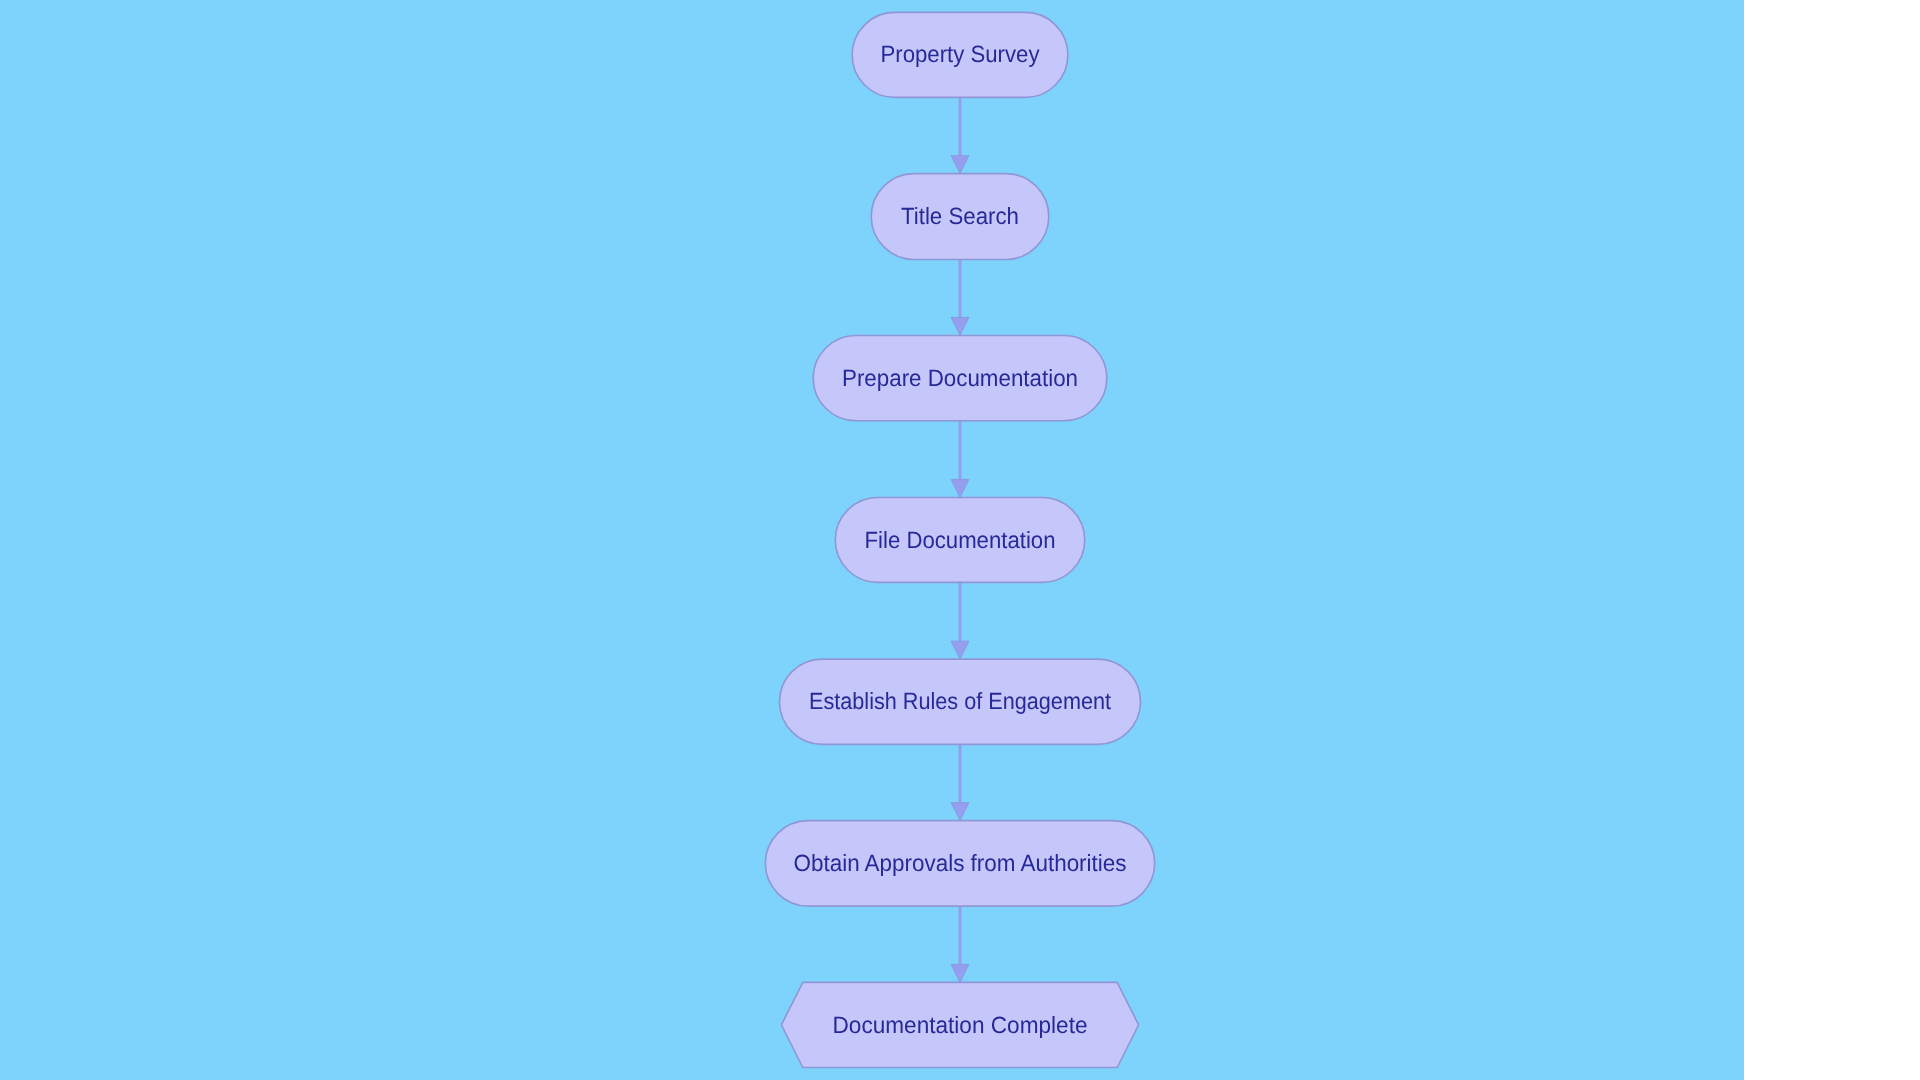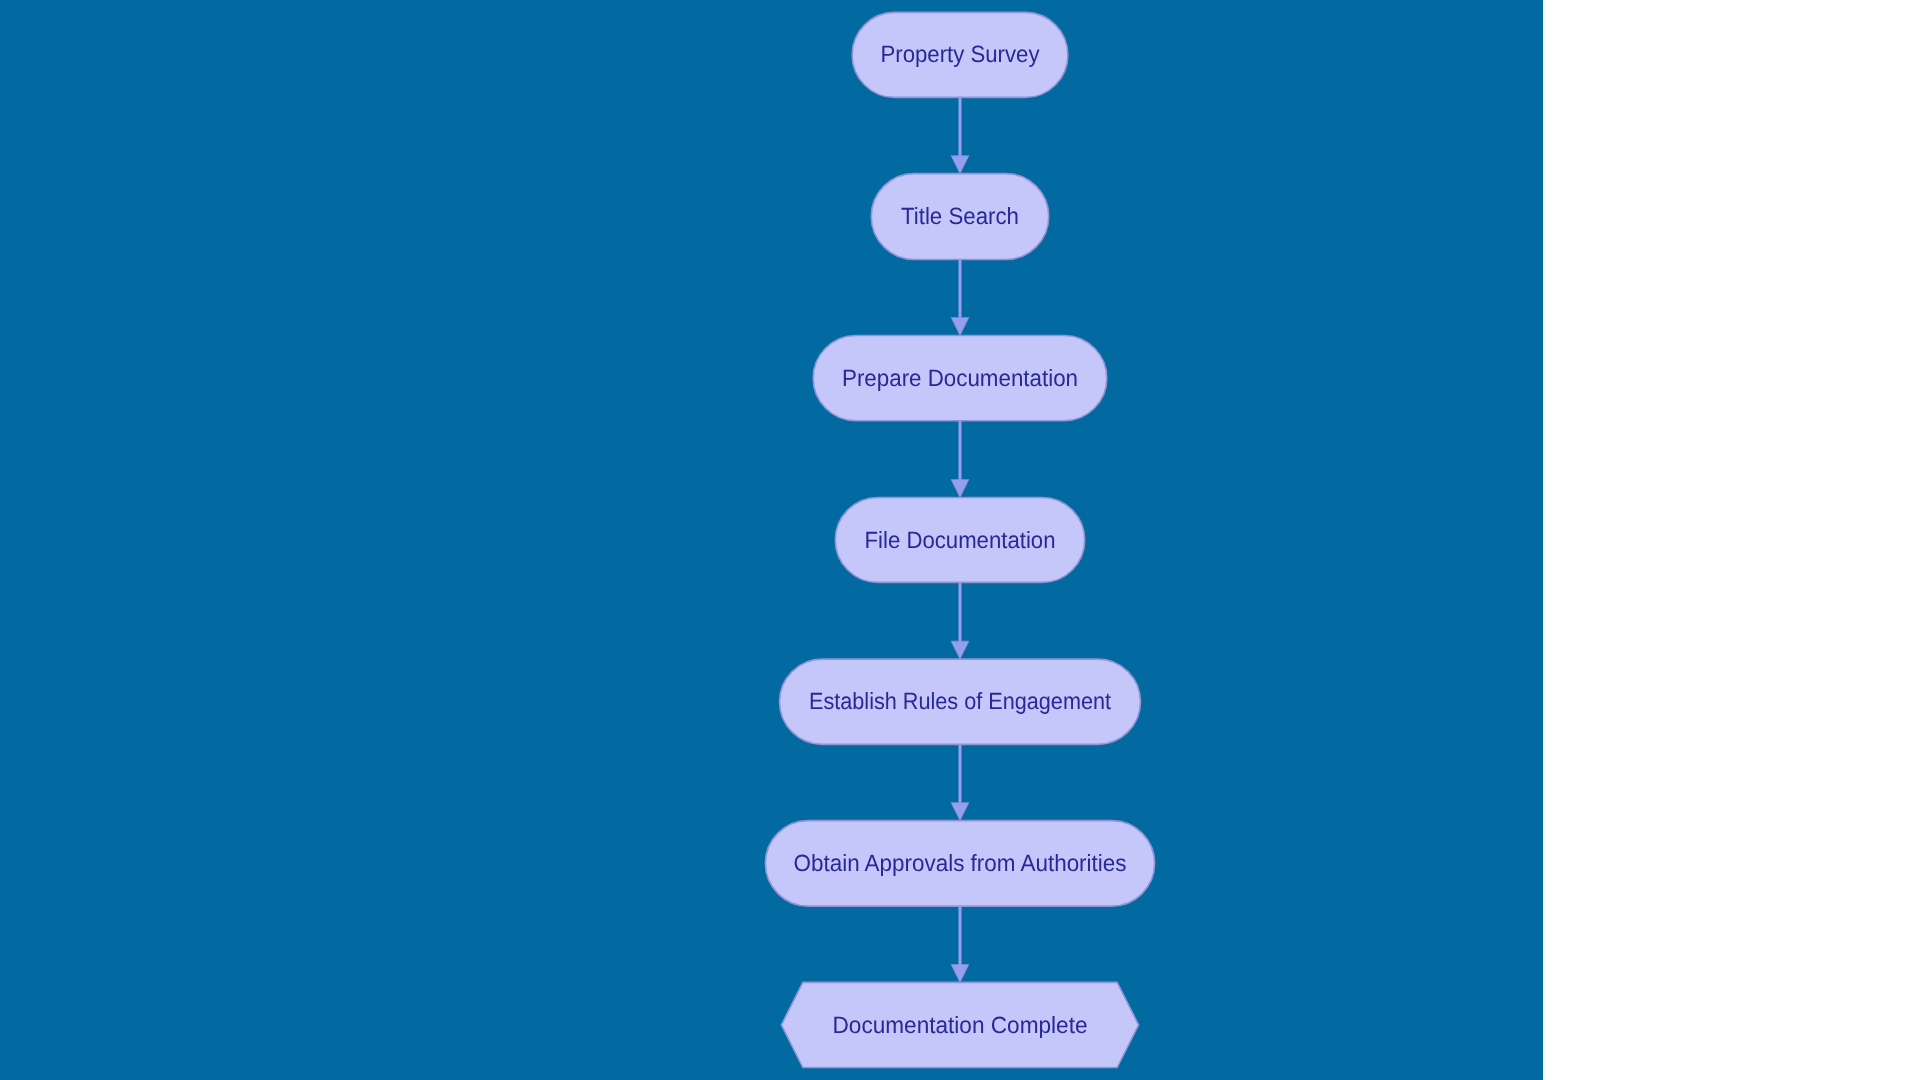--- a/index.html
+++ b/index.html
@@ -8,23 +8,23 @@
     padding: 0;
     width: 1920px;
     height: 1080px;
     background: #ffffff;
     overflow: hidden;
     -webkit-font-smoothing: antialiased;
     -moz-osx-font-smoothing: grayscale;
   }
   #flowchart-root {
     position: relative;
-    width: 1543px;
+    width: 1744px;
     height: 1080px;
-    background: #0369a1;
+    background: #7dd3fc;
   }
   svg.flow-svg {
     position: absolute;
     left: 0;
     top: 0;
     display: block;
     width: 1920px;
     height: 1080px;
     shape-rendering: geometricPrecision;
     text-rendering: geometricPrecision;

